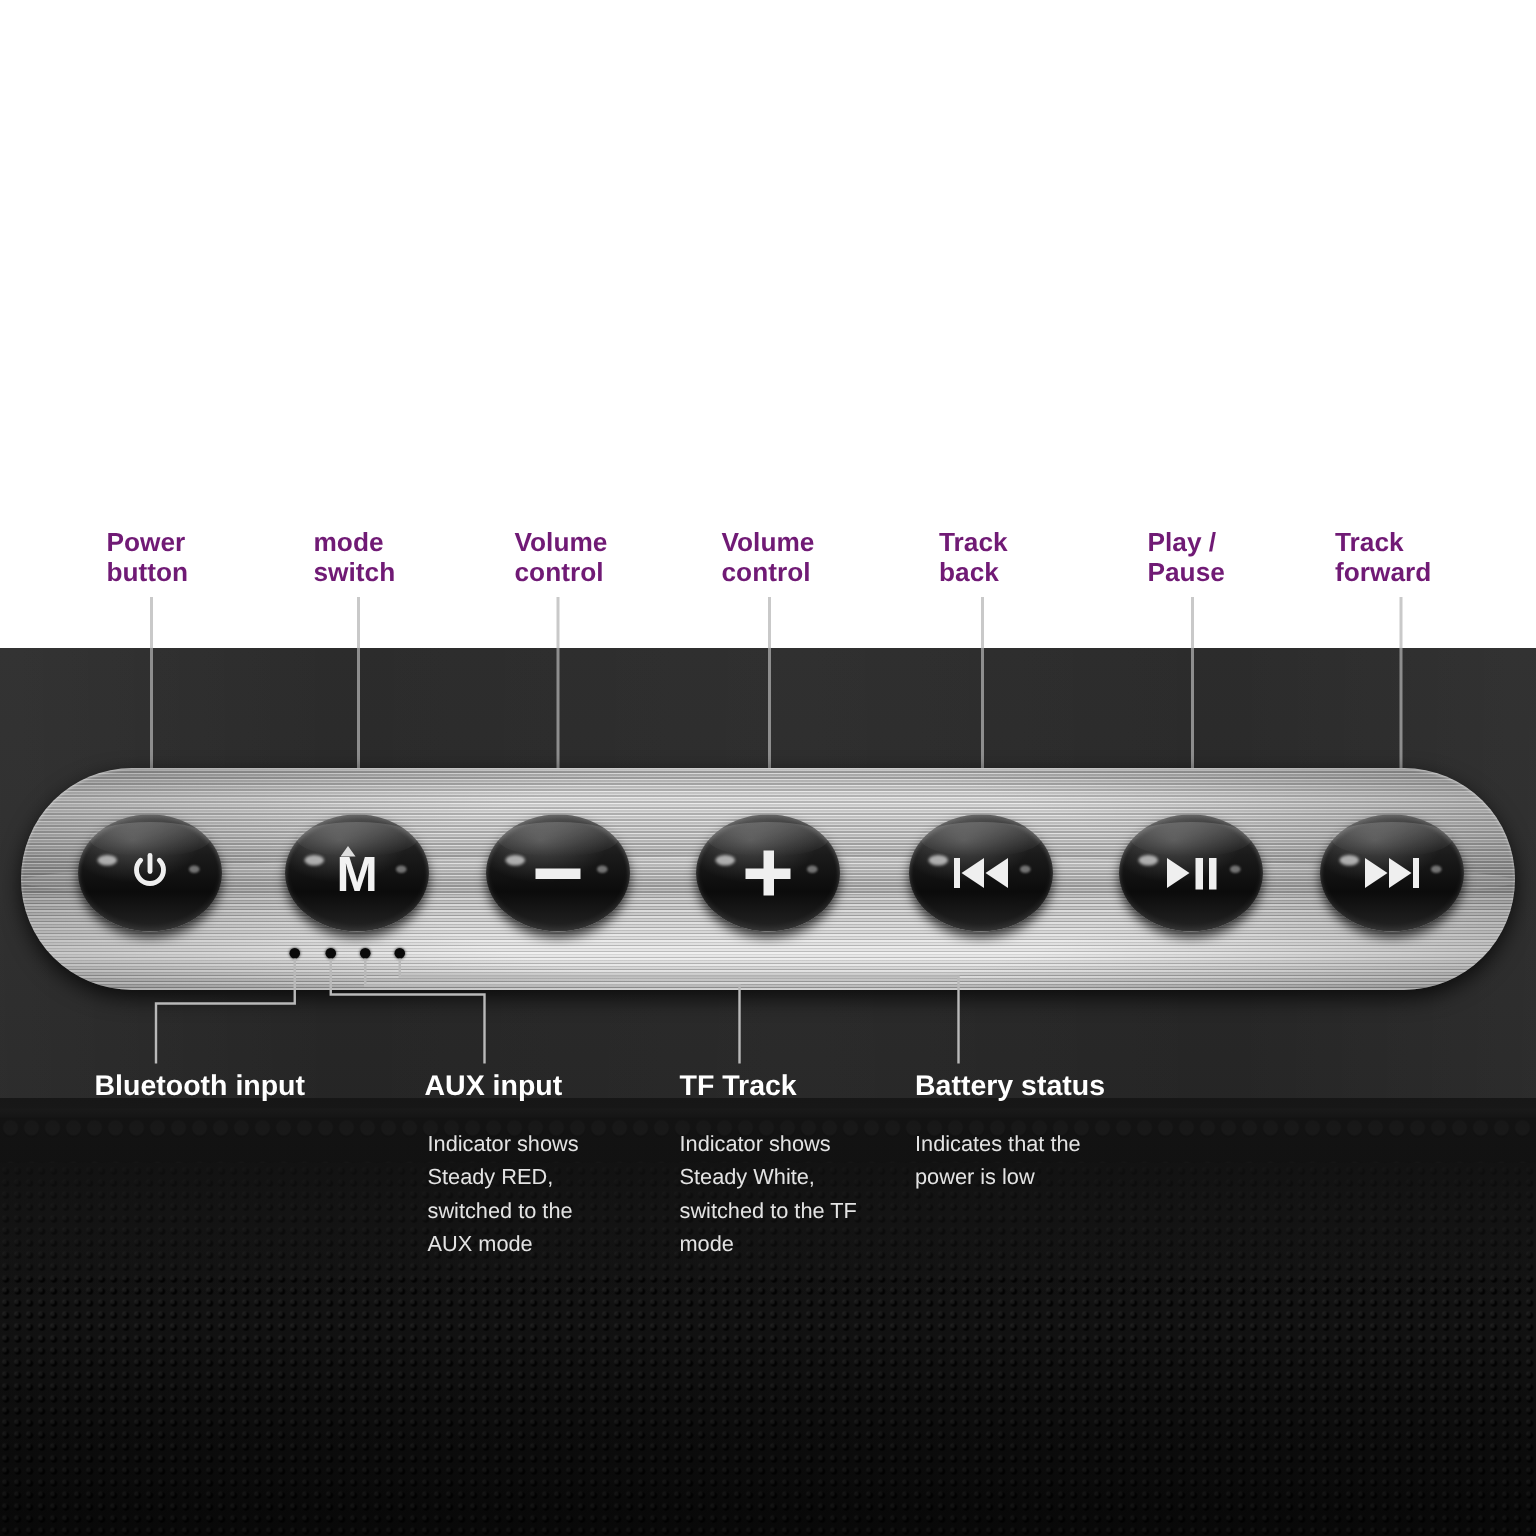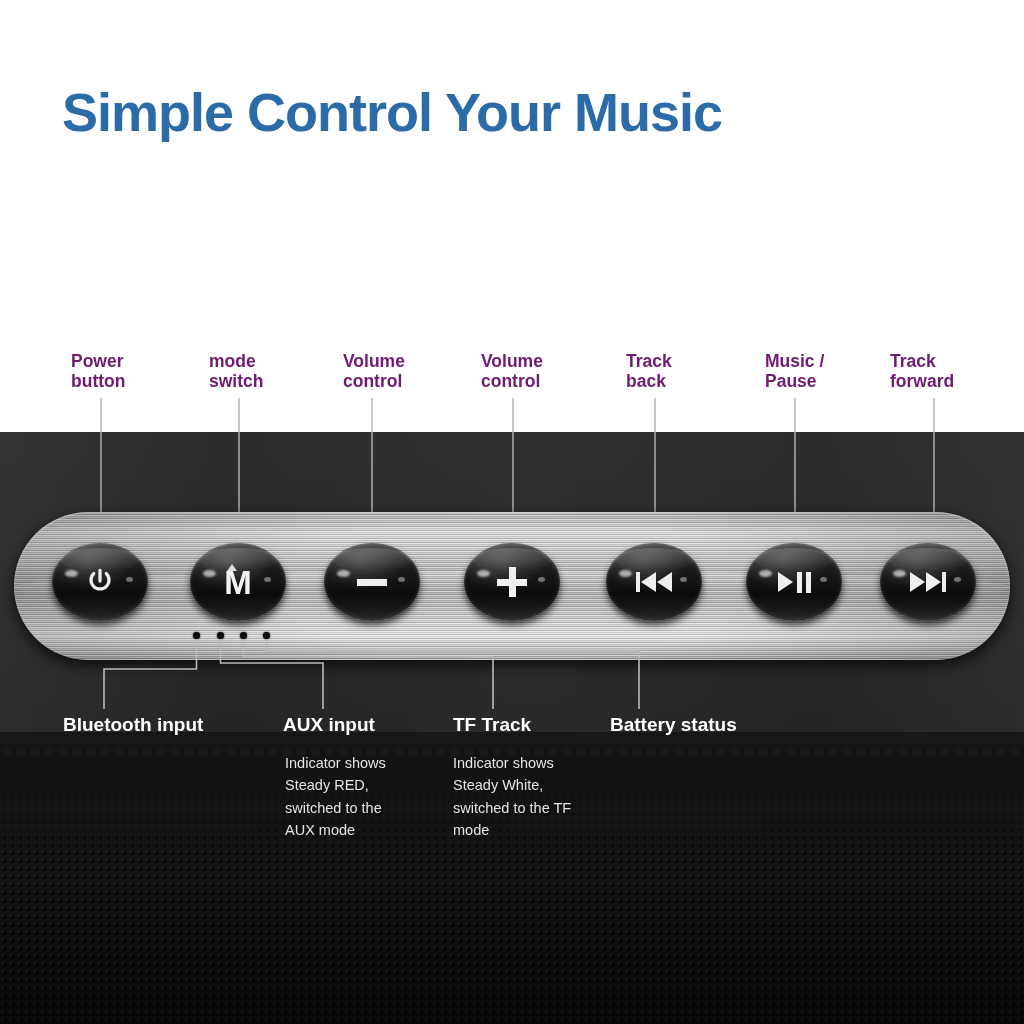--- a/index.html
+++ b/index.html
@@ -147,33 +147,32 @@
   #textscrim{
     position:absolute;left:0;top:300px;width:1024px;height:120px;pointer-events:none;
     background:linear-gradient(180deg,rgba(20,20,20,.88),rgba(20,20,20,.35));
   }
 </style>
 </head>
 <body>
 
 <div id="stage">
 
-  <div id="headline">Simple Control Your Music</div>
 
   <div class="calloutlbl" style="left:71px;top:351px;">Power
 button</div>
   <div class="calloutlbl" style="left:209px;top:351px;">mode
 switch</div>
   <div class="calloutlbl" style="left:343px;top:351px;">Volume
 control</div>
   <div class="calloutlbl" style="left:481px;top:351px;">Volume
 control</div>
   <div class="calloutlbl" style="left:626px;top:351px;">Track
 back</div>
-  <div class="calloutlbl" style="left:765px;top:351px;">Music /
+  <div class="calloutlbl" style="left:765px;top:351px;">Play /
 Pause</div>
   <div class="calloutlbl" style="left:890px;top:351px;">Track
 forward</div>
 
   <div class="leader" style="left:100px;top:398px;height:34px;"></div>
   <div class="leader" style="left:238px;top:398px;height:34px;"></div>
   <div class="leader" style="left:371px;top:398px;height:34px;"></div>
   <div class="leader" style="left:512px;top:398px;height:34px;"></div>
   <div class="leader" style="left:654px;top:398px;height:34px;"></div>
   <div class="leader" style="left:794px;top:398px;height:34px;"></div>
@@ -297,14 +296,16 @@
     <div class="btmtitle" style="left:610px;top:282px;">Battery status</div>
 
     <div class="btmdesc" style="left:285px;top:320px;">Indicator shows
 Steady RED,
 switched to the
 AUX mode</div>
     <div class="btmdesc" style="left:453px;top:320px;">Indicator shows
 Steady White,
 switched to the TF
 mode</div>
+    <div class="btmdesc" style="left:610px;top:320px;">Indicates that the
+power is low</div>
   </div>
 </div>
 
 </body></html>

